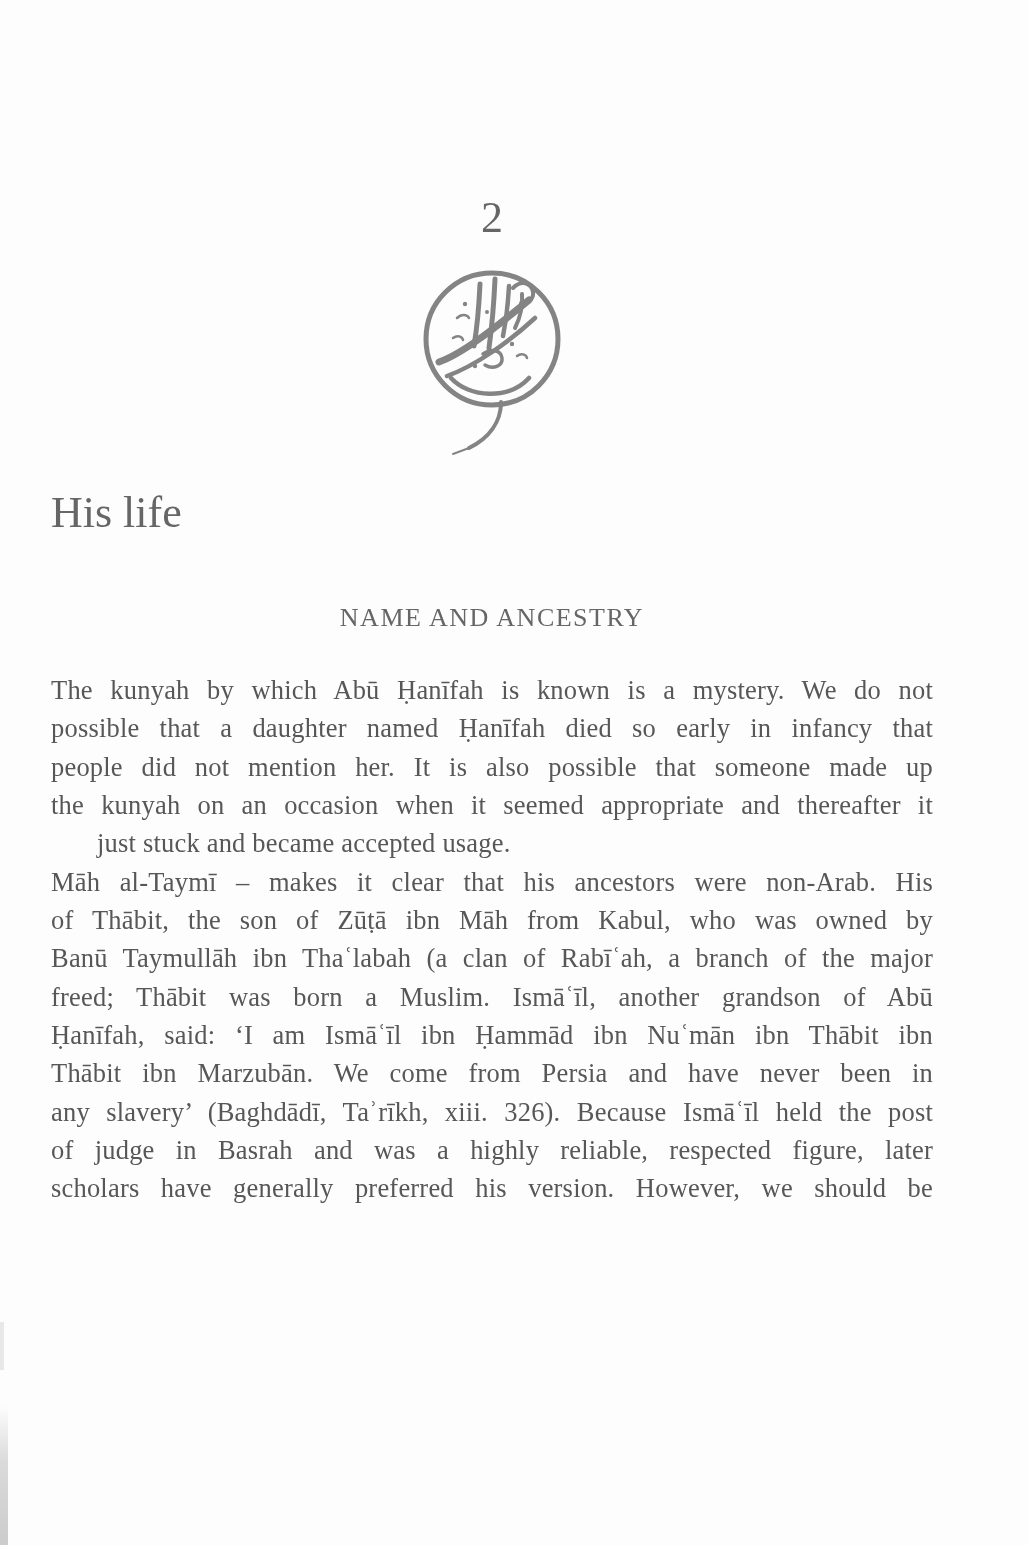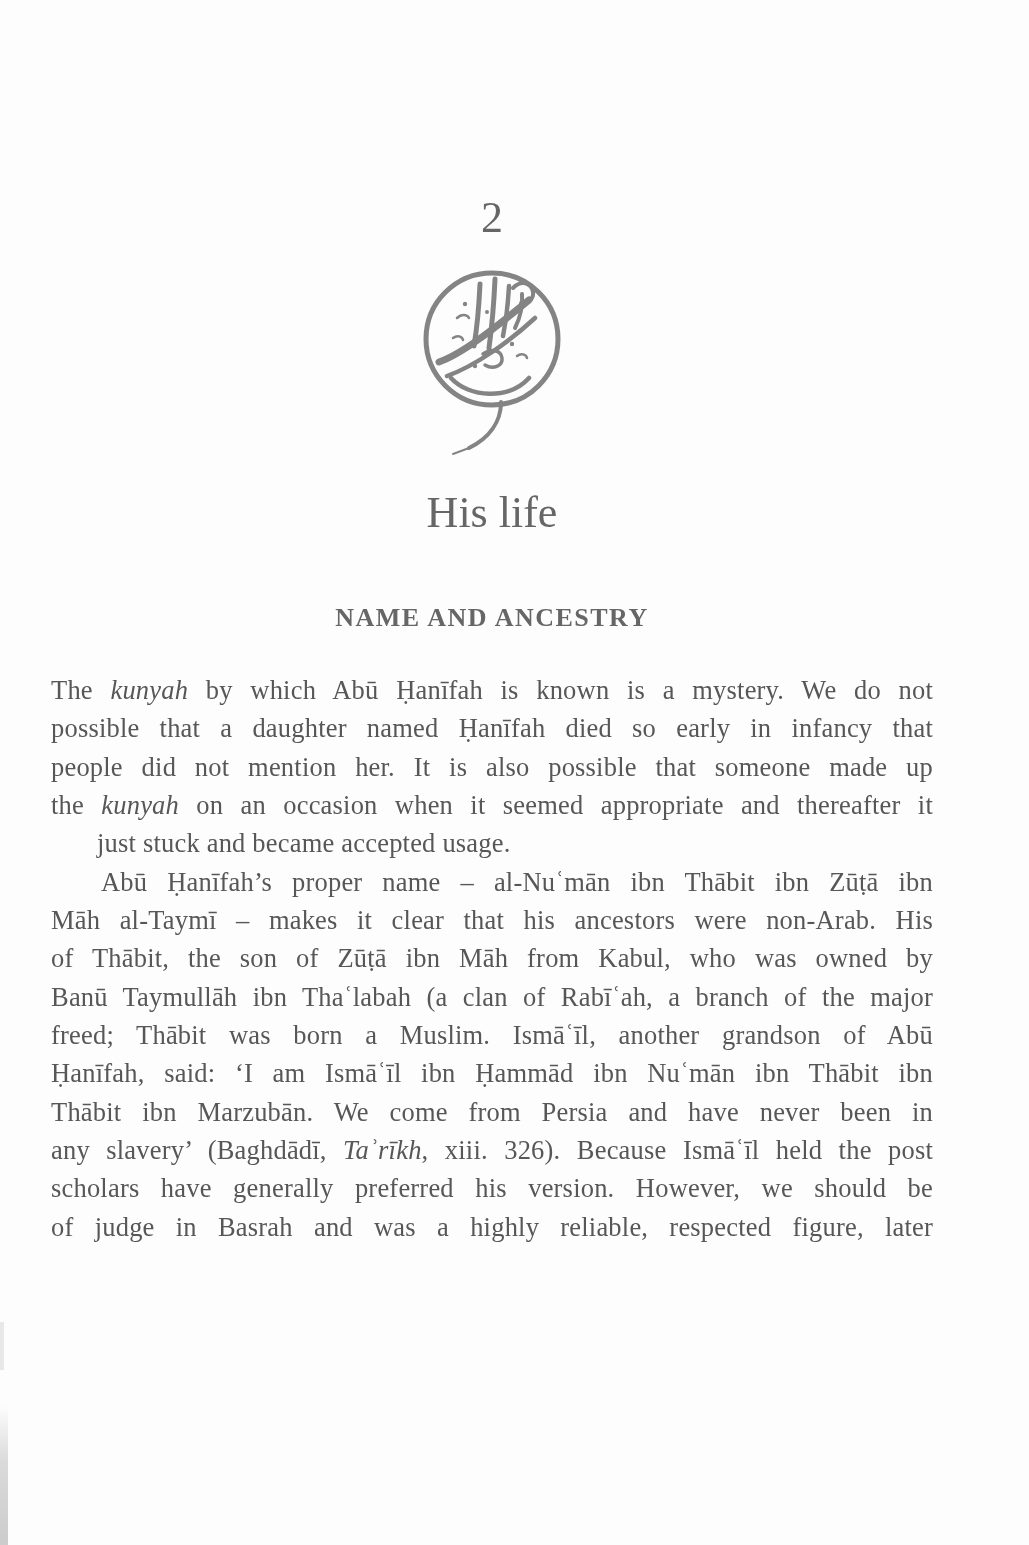--- a/index.html
+++ b/index.html
@@ -11,40 +11,40 @@
   .page{position:absolute;inset:0;}
   .content{position:absolute;left:51px;top:0;width:882px;height:100%;}
   .chapter-number{
     position:absolute;top:196px;left:0;width:100%;text-align:center;
     font-size:44px;line-height:1;color:var(--heading,#666666);
   }
   .ornament{
     position:absolute;top:266px;left:50%;transform:translateX(-50%);
   }
   .page-title{
-    position:absolute;top:487px;left:0;width:100%;text-align:center;
+    position:absolute;top:487px;left:0;width:100%;
     font-size:44px;line-height:1.2;font-weight:400;color:var(--heading,#5f5f5f);
   }
   .section-heading{
     position:absolute;top:602px;left:0;width:100%;text-align:center;
-    font-size:26px;line-height:1.2;font-weight:700;letter-spacing:1.5px;
+    font-size:26px;line-height:1.2;font-weight:400;letter-spacing:1.5px;
     color:var(--heading,#6a6a6a);
   }
   .bodytext{
     position:absolute;top:671px;left:0;width:882px;
     font-size:26.5px;line-height:38.35px;color:var(--text,#575757);
     letter-spacing:0.2px;
   }
   .bodyline{
     text-align:justify;text-align-last:justify;
     height:38.35px;white-space:normal;
   }
   .bodyline.nojust{text-align-last:left;margin-left:46px;}
   .bodyline.indent{padding-left:50px;}
-  .it{font-style:italic;}
+  .it{}
   .edge-artifact{
     position:absolute;left:0;top:1406px;width:8px;height:139px;
     background:linear-gradient(to bottom,
       rgba(220,220,220,0) 0%,
       var(--edge-artifact,#dadada) 40%,
       #cccccc 100%);
   }
   .edge-artifact-upper{
     position:absolute;left:0;top:1322px;width:4px;height:48px;
     background:rgba(215,215,215,.55);
@@ -94,30 +94,29 @@
 
     <div class="bodytext">
       <div>
           <div class="bodyline"><span>The </span><span class="it">kunyah</span><span> by which Abū Ḥanīfah is known is a mystery. We do not</span></div>
           <div class="bodyline"><span>possible that a daughter named Ḥanīfah died so early in infancy that</span></div>
           <div class="bodyline"><span>people did not mention her. It is also possible that someone made up</span></div>
           <div class="bodyline"><span>the </span><span class="it">kunyah</span><span> on an occasion when it seemed appropriate and thereafter it</span></div>
           <div class="bodyline nojust"><span>just stuck and became accepted usage.</span></div>
         </div>
       <div>
-          <div class="bodyline indent"><span>Abū Ḥanīfah’s proper name – al-Nuʿmān ibn Thābit ibn Zūṭā ibn</span></div>
           <div class="bodyline"><span>Māh al-Taymī – makes it clear that his ancestors were non-Arab. His</span></div>
           <div class="bodyline"><span>of Thābit, the son of Zūṭā ibn Māh from Kabul, who was owned by</span></div>
           <div class="bodyline"><span>Banū Taymullāh ibn Thaʿlabah (a clan of Rabīʿah, a branch of the major</span></div>
           <div class="bodyline"><span>freed; Thābit was born a Muslim. Ismāʿīl, another grandson of Abū</span></div>
           <div class="bodyline"><span>Ḥanīfah, said: ‘I am Ismāʿīl ibn Ḥammād ibn Nuʿmān ibn Thābit ibn</span></div>
           <div class="bodyline"><span>Thābit ibn Marzubān. We come from Persia and have never been in</span></div>
           <div class="bodyline"><span>any slavery’ (Baghdādī, </span><span class="it">Taʾrīkh</span><span>, xiii. 326). Because Ismāʿīl held the post</span></div>
+          <div class="bodyline"><span>of judge in Basrah and was a highly reliable, respected figure, later</span></div>
           <div class="bodyline"><span>scholars have generally preferred his version. However, we should be</span></div>
-          <div class="bodyline"><span>of judge in Basrah and was a highly reliable, respected figure, later</span></div>
         </div>
     </div>
 
   </div>
 
   <div class="edge-artifact-upper"></div>
   <div class="edge-artifact"></div>
 </div>
 
 </body></html>

